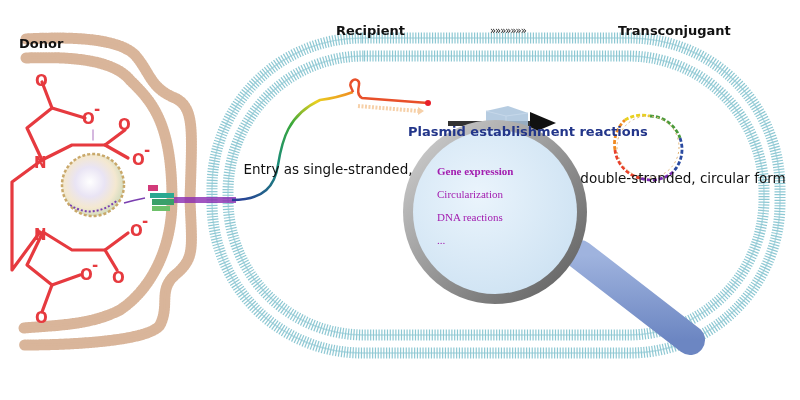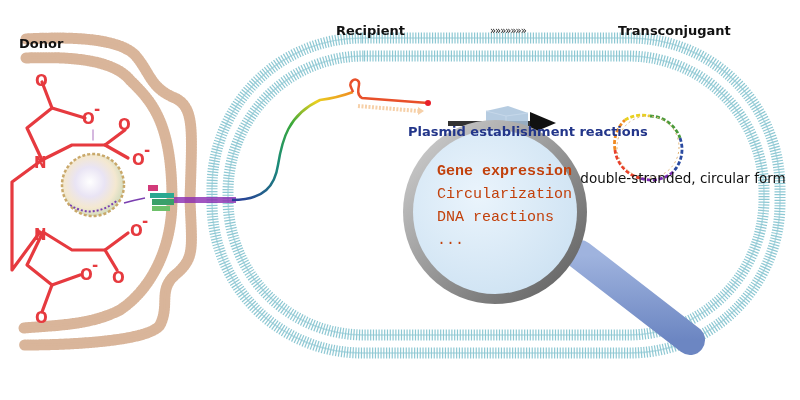--- a/index.html
+++ b/index.html
@@ -1,21 +1,21 @@
 <!DOCTYPE html>
 <html><head>
 <meta charset="utf-8">
 <style>
   html,body{margin:0;padding:0;background:#ffffff;}
   body{width:800px;height:400px;overflow:hidden;position:relative;font-family:"DejaVu Sans",sans-serif;}
   #stage{position:absolute;left:0;top:0;width:800px;height:400px;}
   .lbl{position:absolute;font-family:"DejaVu Sans",sans-serif;font-weight:bold;color:#111;font-size:13px;white-space:nowrap;}
   .txt{position:absolute;font-family:"DejaVu Sans",sans-serif;color:#111;font-size:13.5px;text-align:center;line-height:17px;white-space:nowrap;}
   .blue-title{position:absolute;font-family:"DejaVu Sans",sans-serif;font-weight:bold;color:#23368a;font-size:13px;white-space:nowrap;margin-top:42px;}
-  .lens-text{position:absolute;font-family:Liberation Mono, monospace;color:#c2410c;font-size:15px;line-height:23px;white-space:nowrap;}
+  .lens-text{position:absolute;font-family:Liberation Serif, serif;color:#a21caf;font-size:11px;line-height:23px;white-space:nowrap;}
   .lens-text .first{font-weight:bold;}
   .chem-lbl{font-family:"DejaVu Sans",sans-serif;font-weight:bold;fill:#e63a3f;font-size:15px;}
 </style>
 </head>
 <body>
 
 <svg id="stage" width="800" height="400" viewBox="0 0 800 400">
   <defs>
     <pattern id="donorLipid" width="4" height="10" patternUnits="userSpaceOnUse">
       <rect width="4" height="10" fill="#d9b59a"></rect>
@@ -143,20 +143,21 @@
 </svg>
 
 <div class="lbl" style="left:19px;top:24px;margin-top:12px;">Donor</div>
 <div class="lbl" style="left:336px;top:23px;">Recipient</div>
 <div class="lbl" style="left:490px;top:25px;font-size:10px;font-weight:normal;letter-spacing:-1px;">»»»»»»»</div>
 <div class="lbl" style="left:618px;top:23px;">Transconjugant</div>
 
 <div class="blue-title" style="left:408px;top:82px;">Plasmid establishment reactions</div>
 
 <div class="txt" style="left:228px;top:161px;width:200px;">
+  <div>Entry as single-stranded,</div>
 </div>
 
 <div class="txt" style="left:572px;top:170px;width:222px;">
   <div>double-stranded, circular form</div>
 </div>
 
 <div class="lens-text" style="left:437px;top:160px;">
   <div class="first">Gene expression</div>
   <div>Circularization</div>
   <div>DNA reactions</div>

